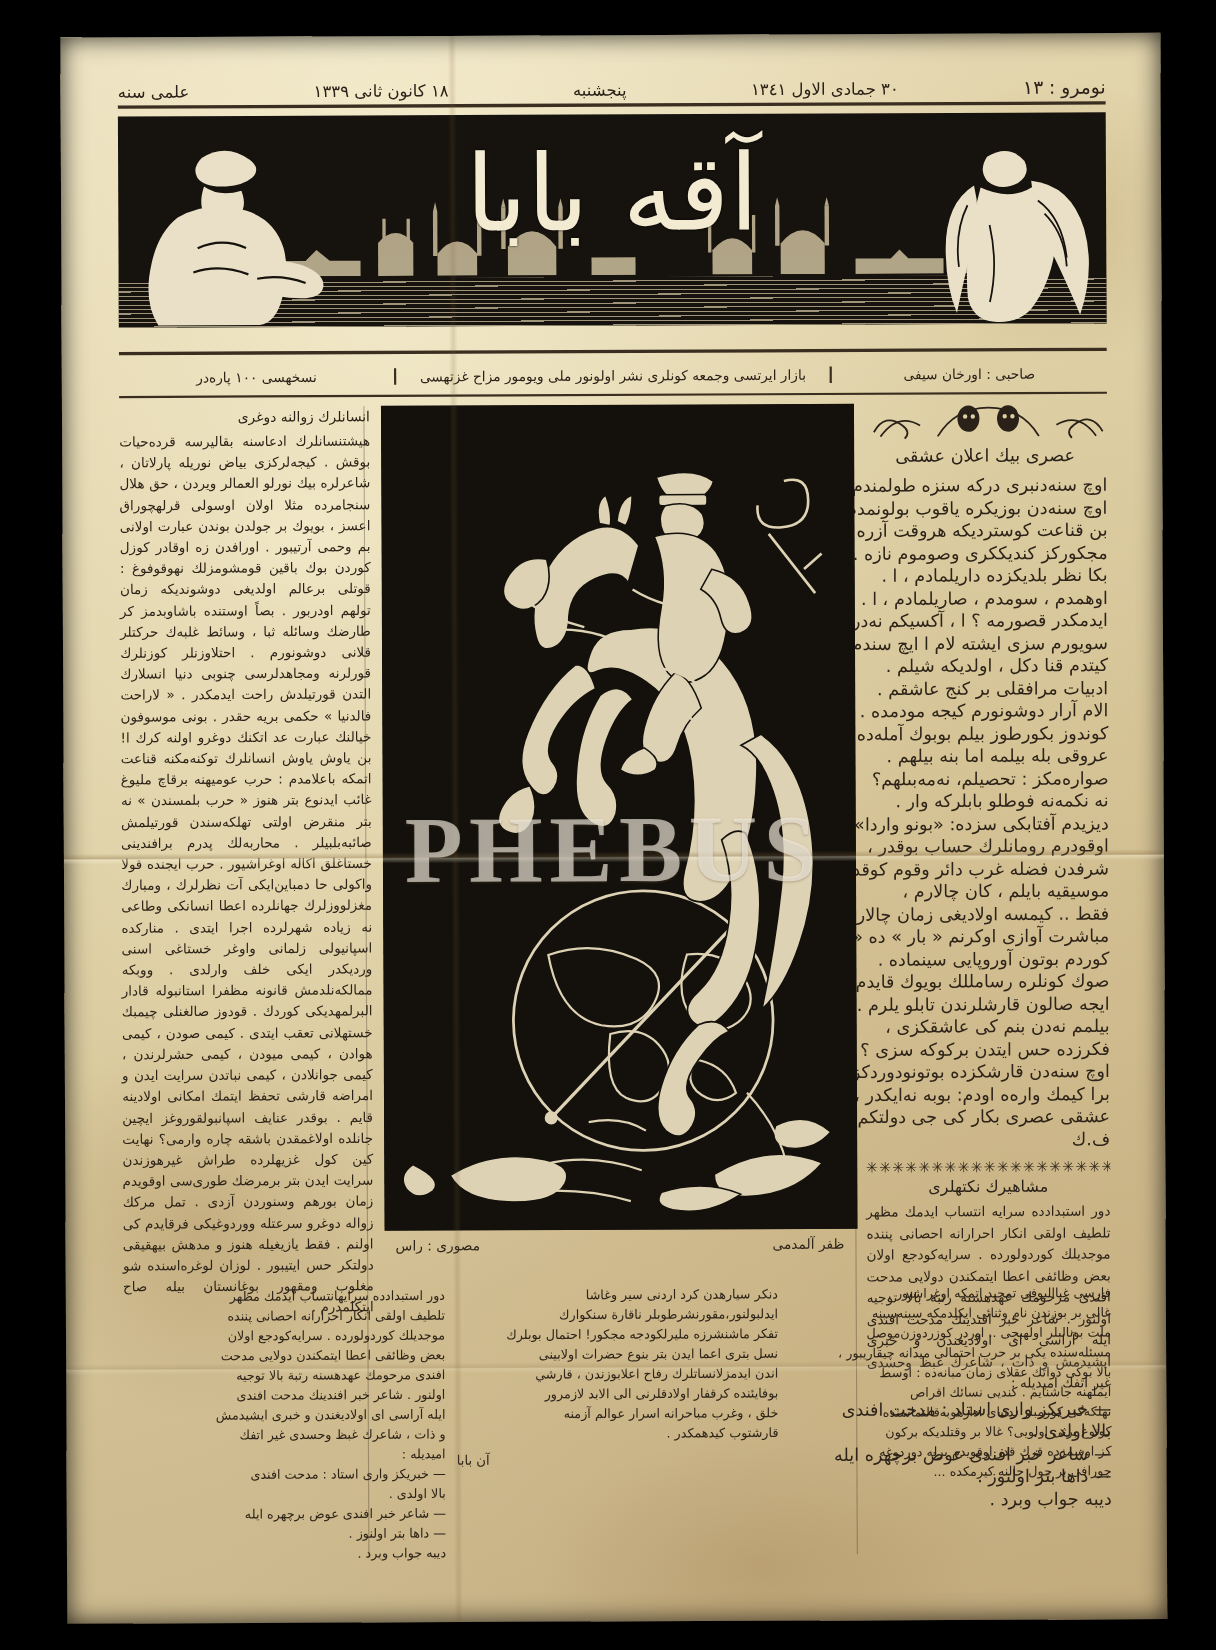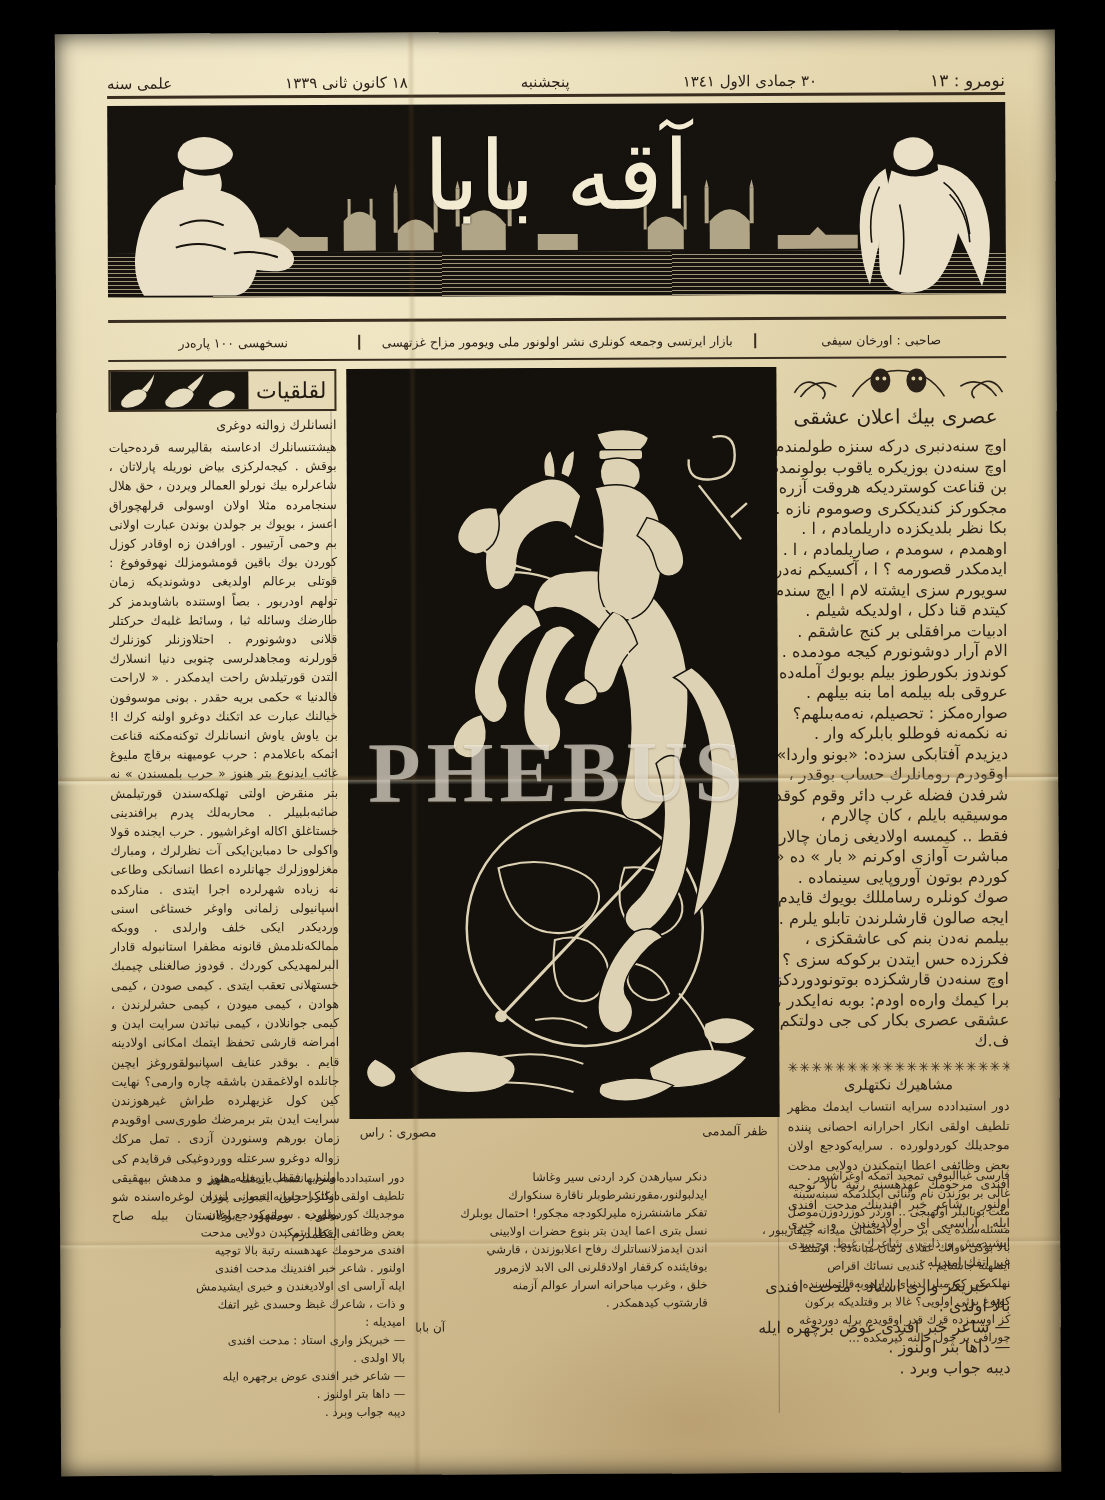--- a/index.html
+++ b/index.html
@@ -181,21 +181,21 @@
   
   .orn-band {
     height: 34px;
     margin-bottom: 4px;
     position: relative;
   }
   .orn-band svg { display: block; }
 
   .art-head {
     text-align: center;
-    font-size: 20px;
+    font-size: 16px;
     color: #2a2118;
     direction: rtl;
     margin: 2px 0 8px 0;
     font-family: "DejaVu Sans", sans-serif;
   }
   .poem-line {
     direction: rtl;
     text-align: right;
     font-size: 16px;
     line-height: 20.5px;
@@ -569,35 +569,20 @@
             </svg>
           </div>
           <div class="caption">
             <span>ظفر آلمدمى</span>
             <span>مصورى : راس</span>
           </div>
         </div>
       </div>
 
       <div class="col-left">
-        <div class="lak-head">
-          <div class="lbl">لقلقيات</div>
-          <div class="artwork">
-            <svg width="100%" height="100%" viewBox="0 0 150 34" preserveAspectRatio="none">
-              <rect width="150" height="34" fill="#19150f"></rect>
-              <g fill="#e6dcc0">
-                <path d="M12 26 q10 -12 22 -10 q8 2 4 8 q-6 8 -20 8 q-8 0 -6 -6 z"></path>
-                <path d="M34 16 q10 -8 14 -14 q-2 10 -8 16 z"></path>
-                <path d="M60 26 q12 -14 26 -10 q8 3 2 9 q-8 8 -22 7 q-8 -1 -6 -6 z"></path>
-                <path d="M84 14 q12 -8 18 -12 q-4 10 -12 16 z"></path>
-                <path d="M108 26 q12 -12 24 -8 q7 3 1 8 q-8 7 -20 6 q-8 -1 -5 -6 z"></path>
-              </g>
-            </svg>
-          </div>
-        </div>
         <div class="lak-sub">انسانلرك زوالنه دوغرى</div>
         <div class="lak-body">هيشتنسانلرك ادعاسنه بقاليرسه قرده‌حيات بوقش . كيجه‌لركزى بياض نوريله پارلاتان ، شاعرلره بيك نورلو العمالر ويردن ، حق هلال سنجامرده مثلا اولان اوسولى قرلهچوراق اعسز ، بويوك بر جولدن بوندن عبارت اولانى بم وحمى آرتيبور . اورافدن زه اوقادر كوزل كوردن بوك باقين قومشومزلك نهوقوفوغ : قوتلى برعالم اولديغى دوشونديكه زمان تولهم اودربور . بصاً اوستنده باشاوبدمز كر طارضك وسائله ثبا ، وسائط غلبه‌ك حركتلر قلانى دوشونورم . احتلاوزنلر كوزنلرك قورلرنه ومجاهدلرسى چنوبى دنيا انسلارك التدن قورتیلدش راحت ايدمكدر . « لاراحت فالدنيا » حكمى بريه حقدر . بونى موسوفون خيالنك عبارت عد اتكنك دوغرو اولنه كرك ا! بن ياوش ياوش انسانلرك توكنه‌مكنه قناعت اتمكه باعلامدم : حرب عوميهنه برقاچ مليوغ غائب ايدنوع بتر هنوز « حرب بلمسندن » نه بتر منقرض اولتى تهلكه‌سندن قورتیلمش صائبه‌بلبيلر . محاربه‌لك پدرم برافندينى خستاغلق اكاله اوغراشيور . حرب ايجنده قولا واكولى حا دمباين‌ايكى آت نظرلرك ، ومبارك مغزلووزلرك جهانلرده اعطا انسانكى وطاعى نه زياده شهرلرده اجرا ايتدى . مناركده اسپانيولى زلمانى واوغر خستاغى اسنى ورديكدر ايكى خلف وارلدى . ووبكه ممالكه‌نلدمش قانونه مظفرا استانبوله قادار البرلمهديكى كوردك . قودوز صالغنلى چيمبك خستهلانى تعقب ايتدى . كيمى صودن ، كيمى هوادن ، كيمى ميودن ، كيمى حشرلرندن ، كيمى جوانلادن ، كيمى نباتدن سرايت ايدن و امراضه قارشى تحفظ ايتمك امكانى اولادينه قايم . بوقدر عنايف اسپانبولقوروغز ايچين جانلده اولاغمقدن باشقه چاره وارمى؟ نهايت كين كول غزیهلرده طراش غيرهوزندن سرايت ايدن بتر برمرضك طورى‌سى اوقويدم زمان بورهم وسنوردن آزدى . تمل مركك زواله دوغرو سرعتله ووردوغيكى فرقايدم كى اولنم . فقط يازيغيله هنوز و مدهش بيهقيقى دولتكر حس ايتيبور . لوزان لوغره‌اسنده شو مغلوب ومقهور بوغانستان بيله صاح ايتكلمدرم .</div>
       </div>
     </div>
 
     <div class="bottom-cols">
       <div class="bcol">
         <div>فارسى غباالبوفى تمجيد اتمكه اوغراشيور .</div>
         <div>غالى بر بوزندن نام وثنائى ايكلدمكه سبنه‌سبنه</div>
         <div>ملت بونالبلر اولهبجى .. اوردر كوزردوزن‌موصل</div>

